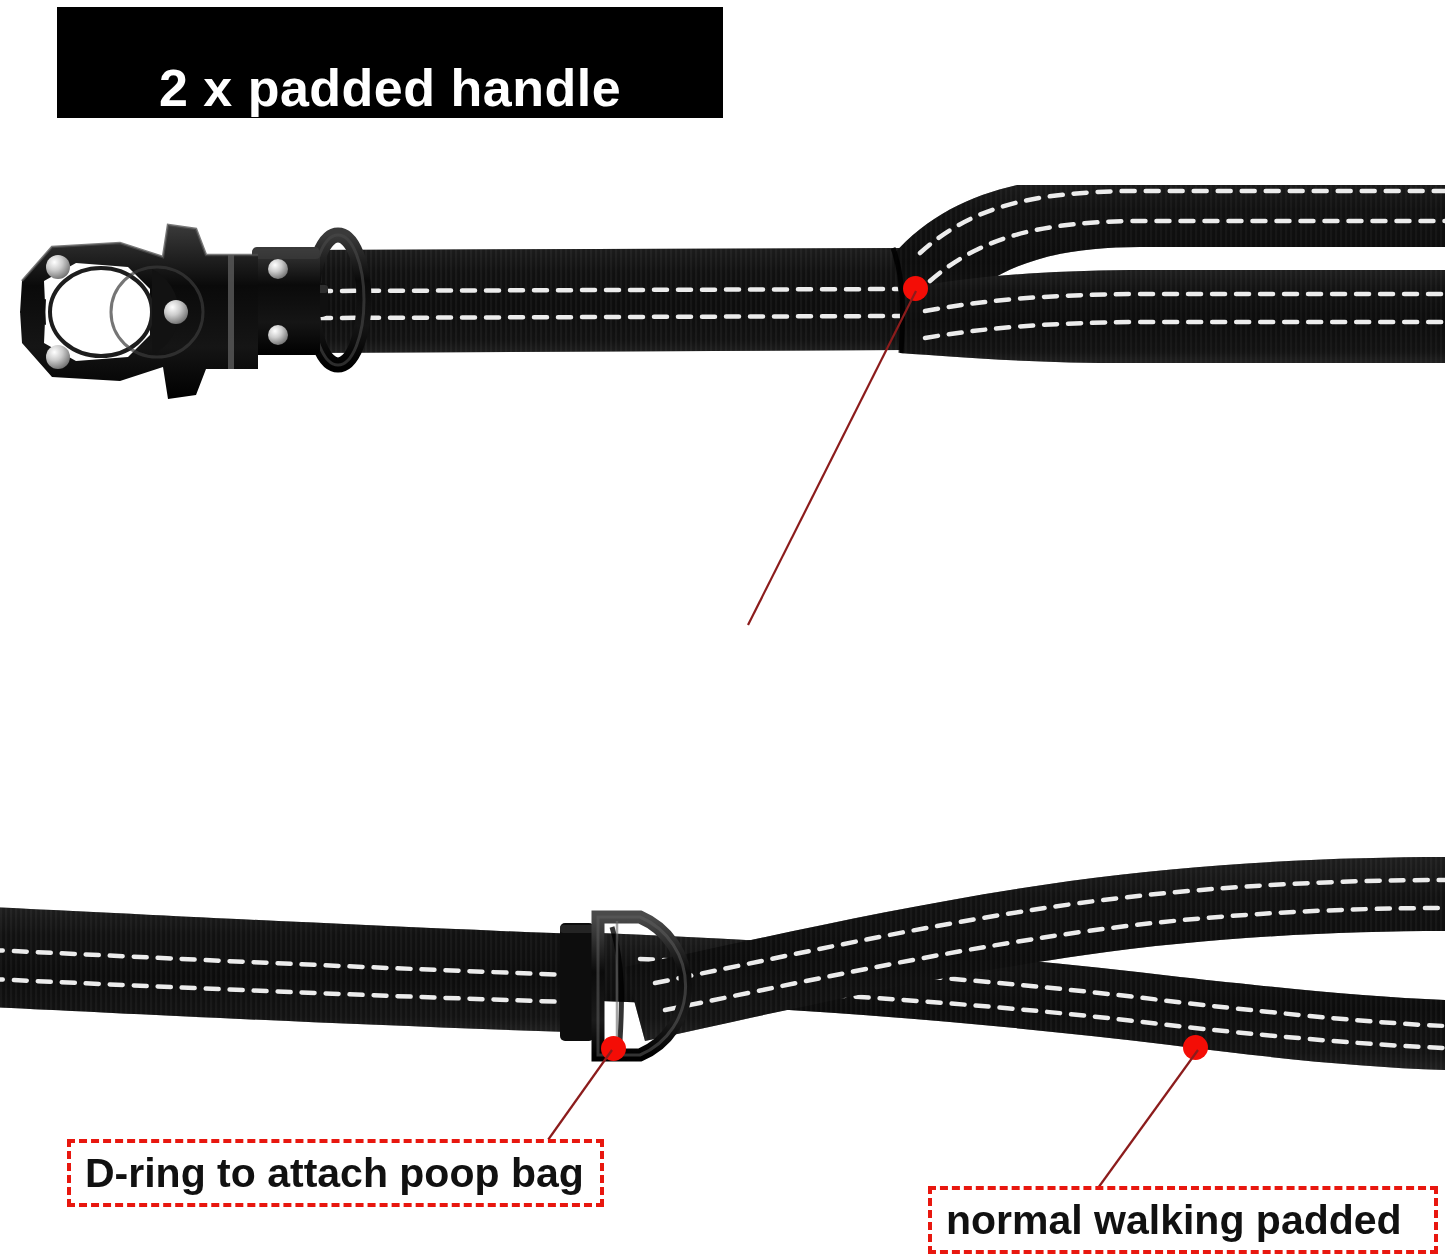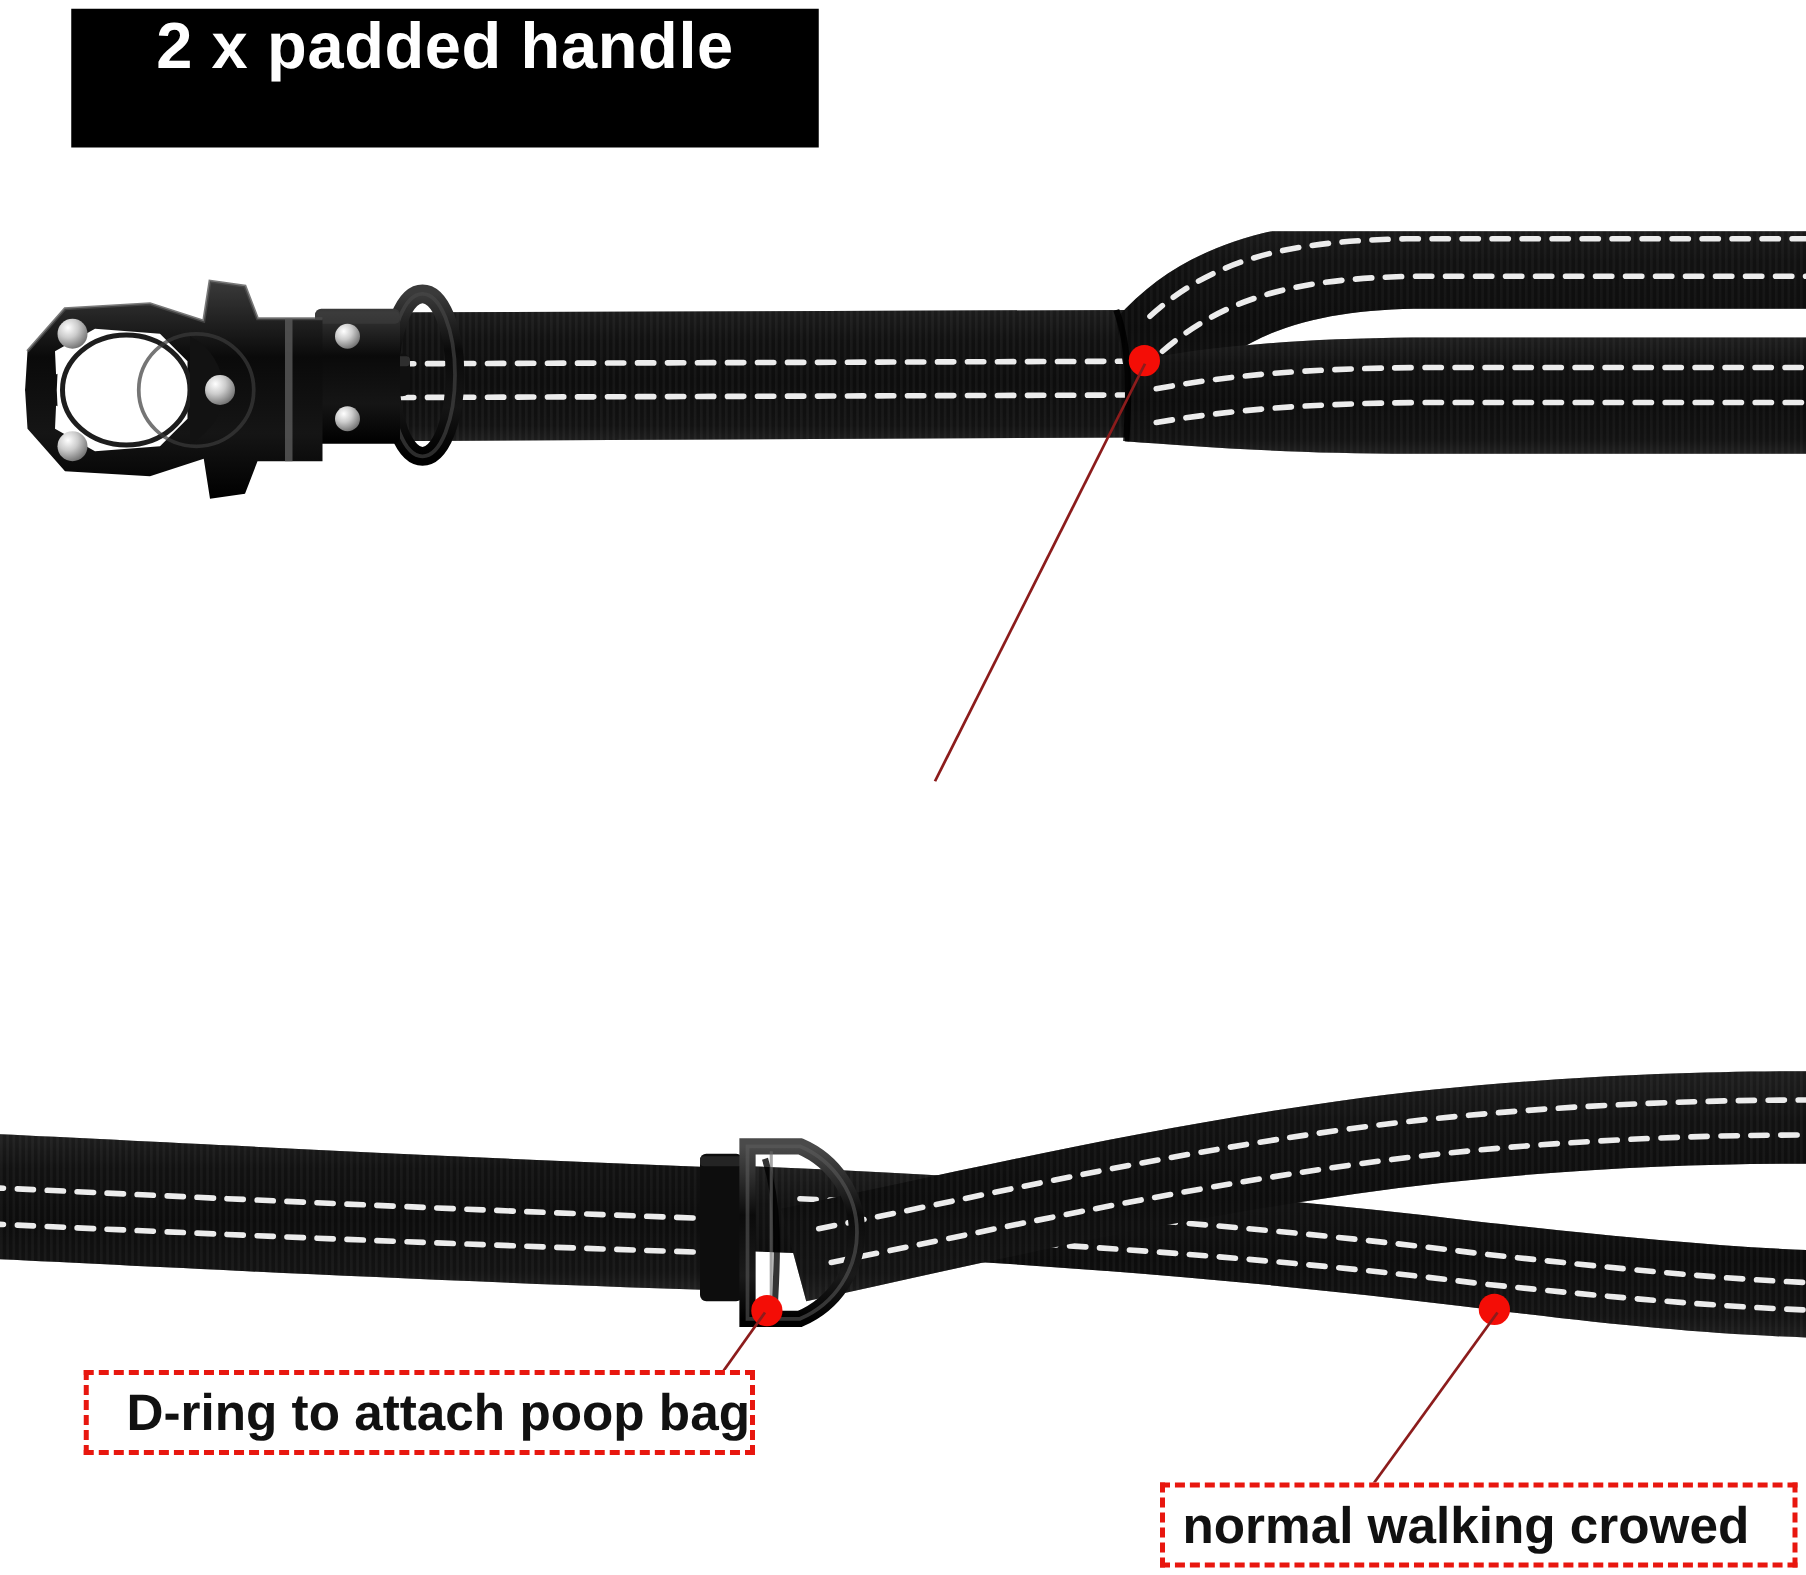--- a/index.html
+++ b/index.html
@@ -16,25 +16,25 @@
     height: 1260px;
     background: #ffffff;
     overflow: hidden;
   }
 
   
   .banner {
     position: absolute;
     left: 57px;
     top: 7px;
-    width: 598px;
+    width: 666px;
     height: 111px;
     background: #000000;
     display: flex;
-    align-items: flex-start;
+    align-items: flex-end;
     justify-content: center;
   }
   .banner-text {
     color: #ffffff;
     font-size: 52px;
     font-weight: bold;
     letter-spacing: 0.5px;
     font-family: "Liberation Sans", sans-serif;
     white-space: nowrap;
   }
@@ -280,21 +280,21 @@
   <div class="dot" style="left:1183px; top:1035px; width:25px; height:25px;"></div>
 
   <svg class="leader" style="left:530px; top:1046px; width:90px; height:112px;" width="90" height="112" viewBox="0 0 90 112">
     <line x1="82" y1="4" x2="8" y2="108" stroke="#8c1c1c" stroke-width="2.2"></line>
   </svg>
 
   <svg class="leader" style="left:1090px; top:1046px; width:116px; height:146px;" width="116" height="146" viewBox="0 0 116 146">
     <line x1="108" y1="4" x2="8" y2="142" stroke="#8c1c1c" stroke-width="2.2"></line>
   </svg>
 
-  <div class="dash-box" style="left:67px; top:1096px; width:537px; height:68px;justify-content:flex-end;">
+  <div class="dash-box" style="left:67px; top:1139px; width:537px; height:68px;">
     <span class="dash-box-text">D-ring to attach poop bag</span>
   </div>
 
   <div class="dash-box" style="left:928px; top:1186px; width:510px; height:68px;">
-    <span class="dash-box-text">normal walking crowed</span>
+    <span class="dash-box-text">normal walking padded</span>
   </div>
 
 </div>
 
 </body></html>

